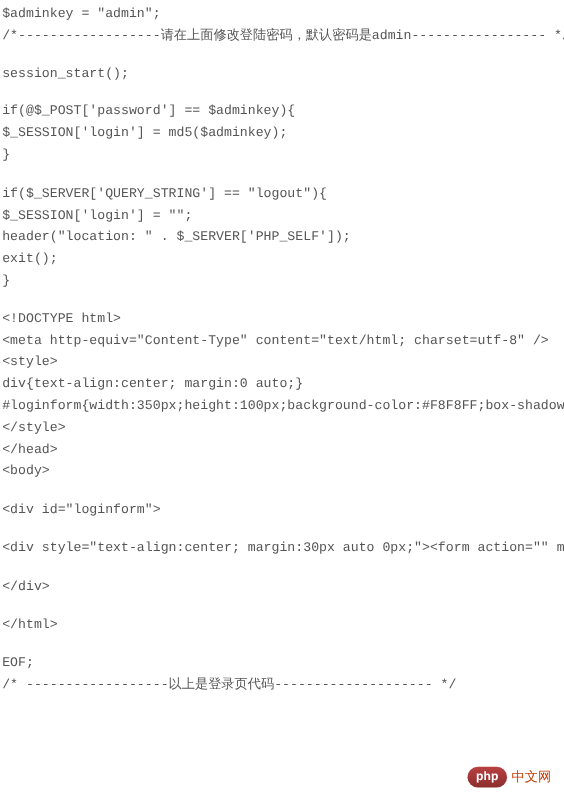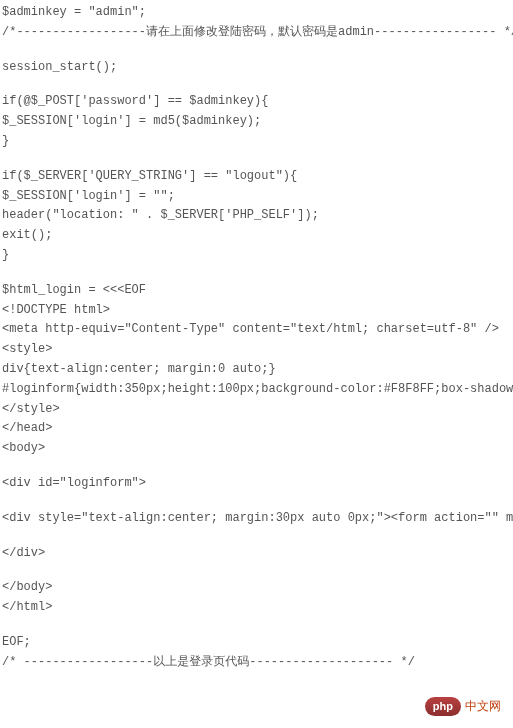--- a/index.html
+++ b/index.html
@@ -55,37 +55,35 @@
     <div class="code-line">if(@$_POST['password'] == $adminkey){</div>
     <div class="code-line">$_SESSION['login'] = md5($adminkey);</div>
     <div class="code-line">}</div>
     <div class="code-line blank"></div>
     <div class="code-line">if($_SERVER['QUERY_STRING'] == "logout"){</div>
     <div class="code-line">$_SESSION['login'] = "";</div>
     <div class="code-line">header("location: " . $_SERVER['PHP_SELF']);</div>
     <div class="code-line">exit();</div>
     <div class="code-line">}</div>
     <div class="code-line blank"></div>
-    <div class="code-line">$html_login = &lt;&lt;&lt;EOF</div>
     <div class="code-line">&lt;!DOCTYPE html&gt;</div>
     <div class="code-line">&lt;meta http-equiv="Content-Type" content="text/html; charset=utf-8" /&gt;</div>
     <div class="code-line">&lt;style&gt;</div>
     <div class="code-line">div{text-align:center; margin:0 auto;}</div>
     <div class="code-line">#loginform{width:350px;height:100px;background-color:#F8F8FF;box-shadow: 1px 1px 1px 1px</div>
     <div class="code-line">&lt;/style&gt;</div>
     <div class="code-line">&lt;/head&gt;</div>
     <div class="code-line">&lt;body&gt;</div>
     <div class="code-line blank"></div>
     <div class="code-line">&lt;div id="loginform"&gt;</div>
     <div class="code-line blank"></div>
     <div class="code-line">&lt;div style="text-align:center; margin:30px auto 0px;"&gt;&lt;form action="" method="post"&gt;&amp;nbsp</div>
     <div class="code-line blank"></div>
     <div class="code-line">&lt;/div&gt;</div>
     <div class="code-line blank"></div>
-    <div class="code-line">&lt;/body&gt;</div>
     <div class="code-line">&lt;/html&gt;</div>
     <div class="code-line blank"></div>
     <div class="code-line">EOF;</div>
     <div class="code-line">/* ------------------以上是登录页代码-------------------- */</div>
   </div>
 
 <div class="watermark">
   <span class="wm-pill">php</span>
   <span class="wm-text">中文网</span>
 </div>

